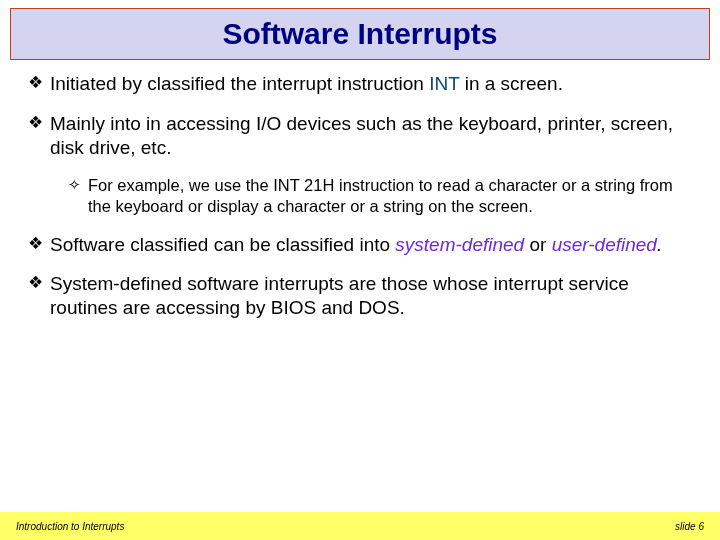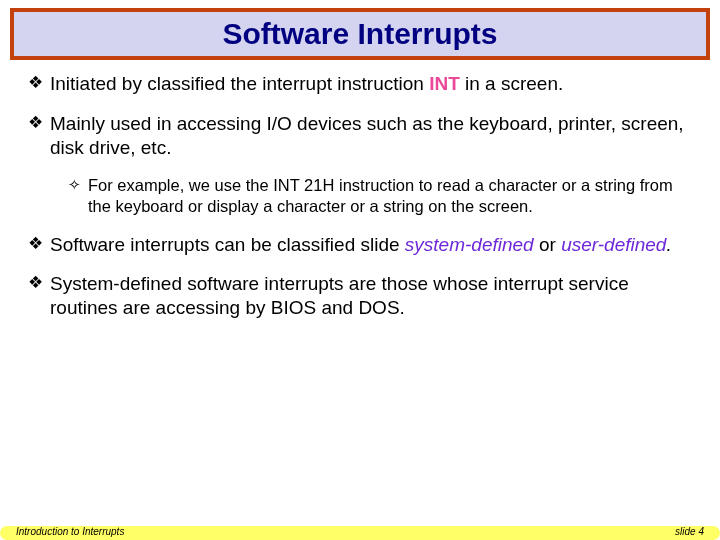--- a/index.html
+++ b/index.html
@@ -6,21 +6,21 @@
   body {
     width: 720px;
     height: 540px;
     background: #fff;
     font-family: Arial, Helvetica, sans-serif;
     position: relative;
     overflow: hidden;
   }
   .title-bar {
     background: #d4d4f0;
-    border: 4px solid #c2410c;
+    border: 1px solid #c2410c;
     margin: 8px 10px 0 10px;
     height: 52px;
     display: flex;
     align-items: center;
     justify-content: center;
   }
   .title-bar h1 {
     font-family: "Comic Sans MS", "Comic Sans", cursive, sans-serif;
     font-size: 30px;
     font-weight: bold;
@@ -48,36 +48,36 @@
     font-size: 16.5px;
     line-height: 1.25;
     color: #000;
     margin: 0 0 16px 40px;
   }
   .bullet-2 .marker {
     flex: 0 0 20px;
     font-size: 15px;
     line-height: 1.35;
   }
-  .int { color: #ec4899; font-weight: bold; }
+  .int { color: #0c4a6e; }
   .italic-red { color: #6d28d9; font-style: italic; }
   .italic { font-style: italic; }
   .footer {
     position: absolute;
     left: 0;
     bottom: 0;
     width: 100%;
-    height: 14px;
+    height: 28px;
     background: #ffff66;
     display: flex;
+    align-items: center;
     font-size: 10px;
     font-style: italic;
     color: #000;
     padding: 0 16px;
-    border-radius: 11px;
   }
   .footer .left { flex: 1; text-align: left; }
   .footer .center { flex: 1; text-align: center; }
   .footer .right { flex: 1; text-align: right; }
 </style>
 </head>
 <body>
 
 <div class="title-bar">
   <h1>Software Interrupts</h1>
@@ -87,38 +87,38 @@
 
   <div class="bullet-1">
     <span class="marker">❖</span>
     <span>
       <span>Initiated by classified the interrupt instruction </span><span class="int">INT</span><span> in a screen.</span>
     </span>
   </div>
 
   <div class="bullet-1">
     <span class="marker">❖</span>
-    <span>Mainly used in accessing I/O devices such as the keyboard, printer, screen, disk drive, etc.</span>
+    <span>Mainly into in accessing I/O devices such as the keyboard, printer, screen, disk drive, etc.</span>
   </div>
 
   <div class="bullet-2">
     <span class="marker">✧</span>
     <span>For example, we use the INT 21H instruction to read a character or a string from the keyboard or display a character or a string on the screen.</span>
   </div>
 
   <div class="bullet-1">
     <span class="marker">❖</span>
     <span>
-      <span>Software interrupts can be classified slide </span><span class="italic-red">system-defined</span><span> or </span><span class="italic-red">user-defined</span><span class="italic">.</span>
+      <span>Software classified can be classified into </span><span class="italic-red">system-defined</span><span> or </span><span class="italic-red">user-defined</span><span class="italic">.</span>
     </span>
   </div>
 
   <div class="bullet-1">
     <span class="marker">❖</span>
     <span>System-defined software interrupts are those whose interrupt service routines are accessing by BIOS and DOS.</span>
   </div>
 
 </div>
 
 <div class="footer">
   <div class="left">Introduction to Interrupts</div>
-  <div class="right">slide 4</div>
+  <div class="right">slide 6</div>
 </div>
 
 </body></html>

